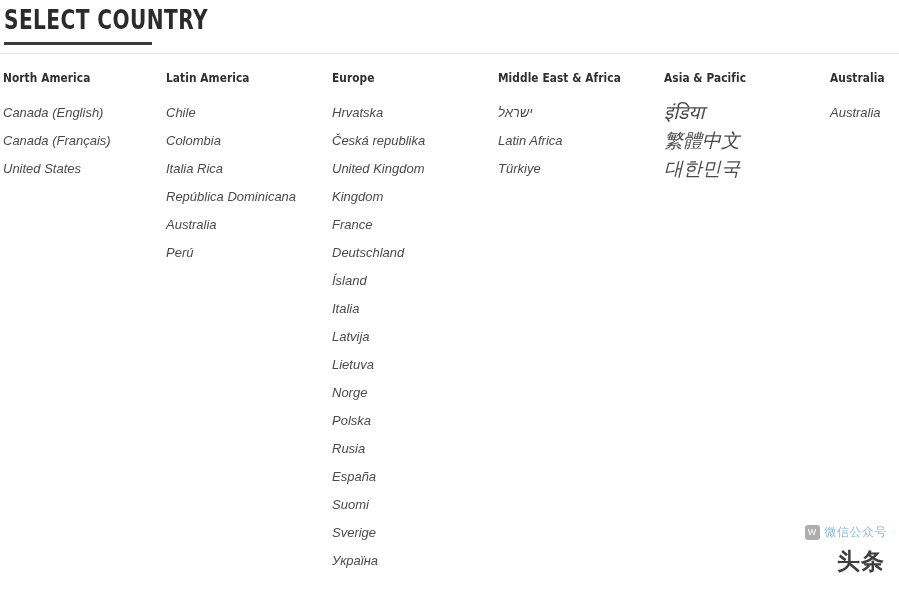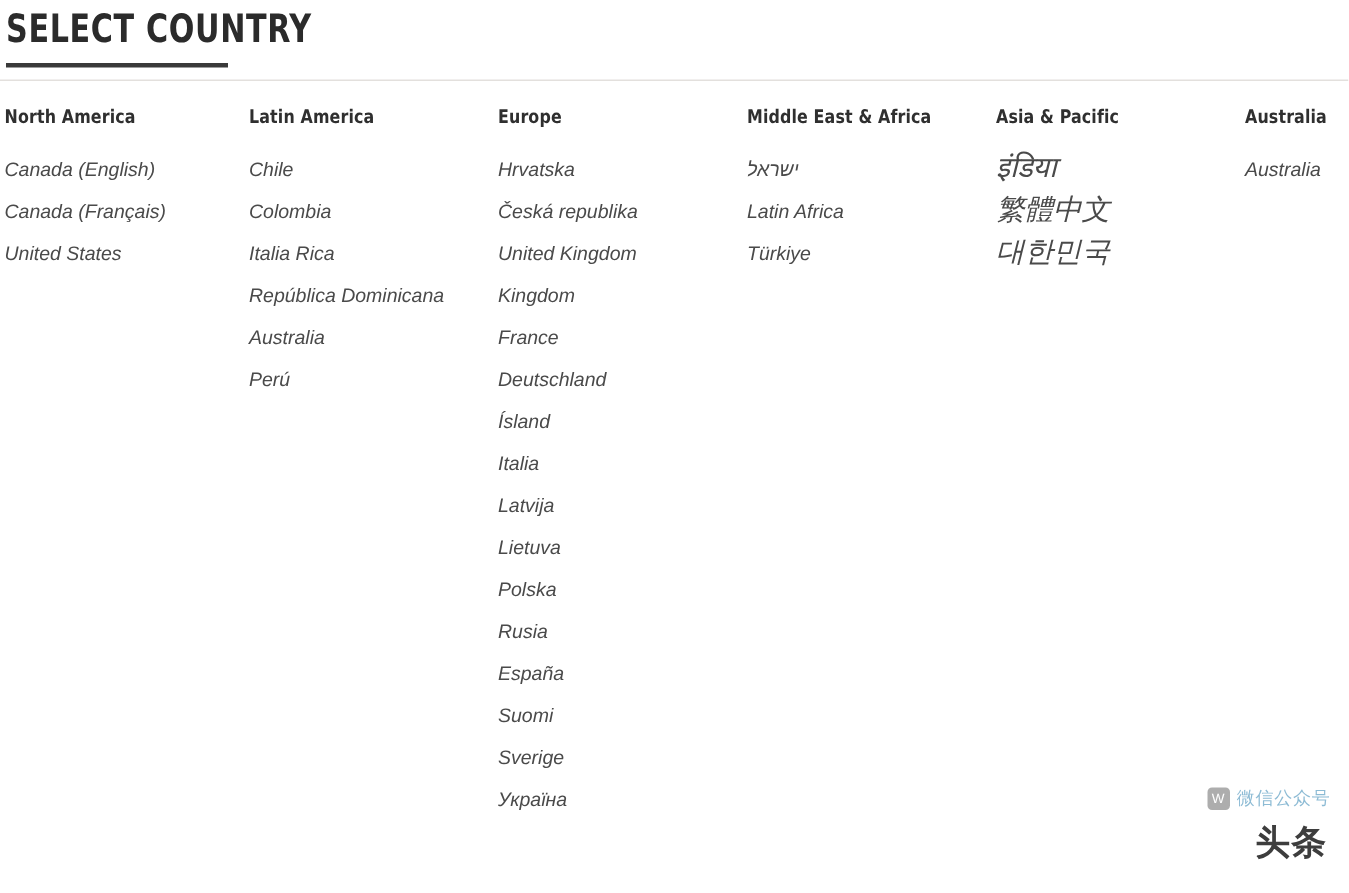--- a/index.html
+++ b/index.html
@@ -197,20 +197,21 @@
         <li class="country-item">Hrvatska</li>
         <li class="country-item">Česká republika</li>
         <li class="country-item">United Kingdom</li>
         <li class="country-item">Kingdom</li>
         <li class="country-item">France</li>
         <li class="country-item">Deutschland</li>
         <li class="country-item">Ísland</li>
         <li class="country-item">Italia</li>
         <li class="country-item">Latvija</li>
         <li class="country-item">Lietuva</li>
+        <li class="country-item">Norge</li>
         <li class="country-item">Polska</li>
         <li class="country-item">Rusia</li>
         <li class="country-item">España</li>
         <li class="country-item">Suomi</li>
         <li class="country-item">Sverige</li>
         <li class="country-item">Україна</li>
       </ul>
     </div>
 
     <div class="col">

